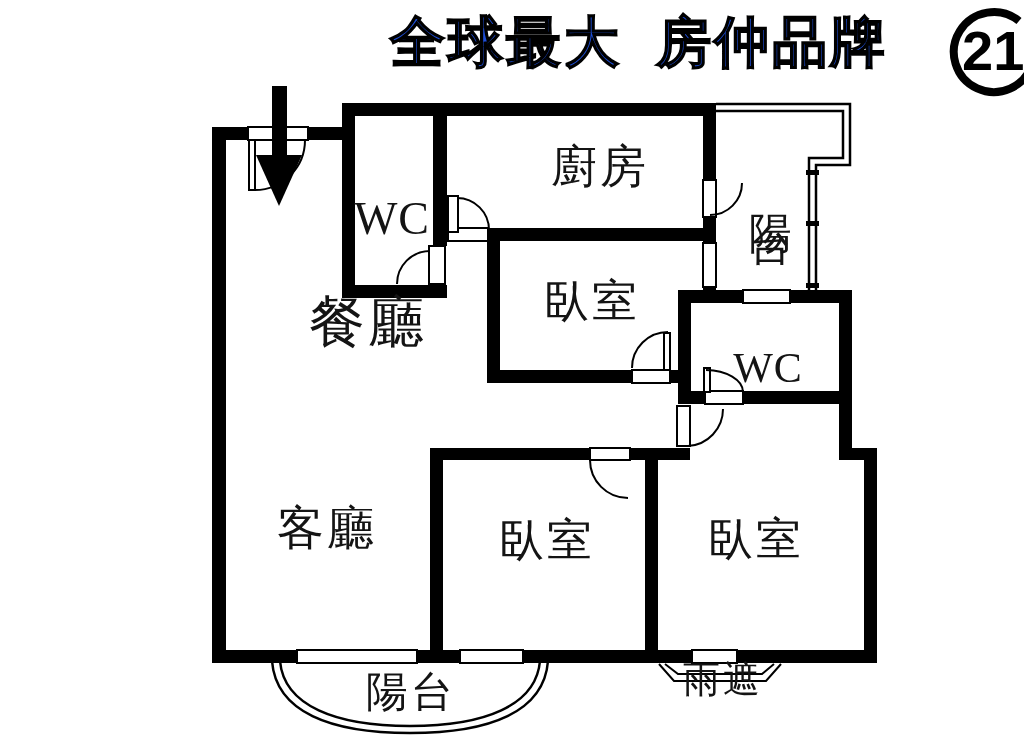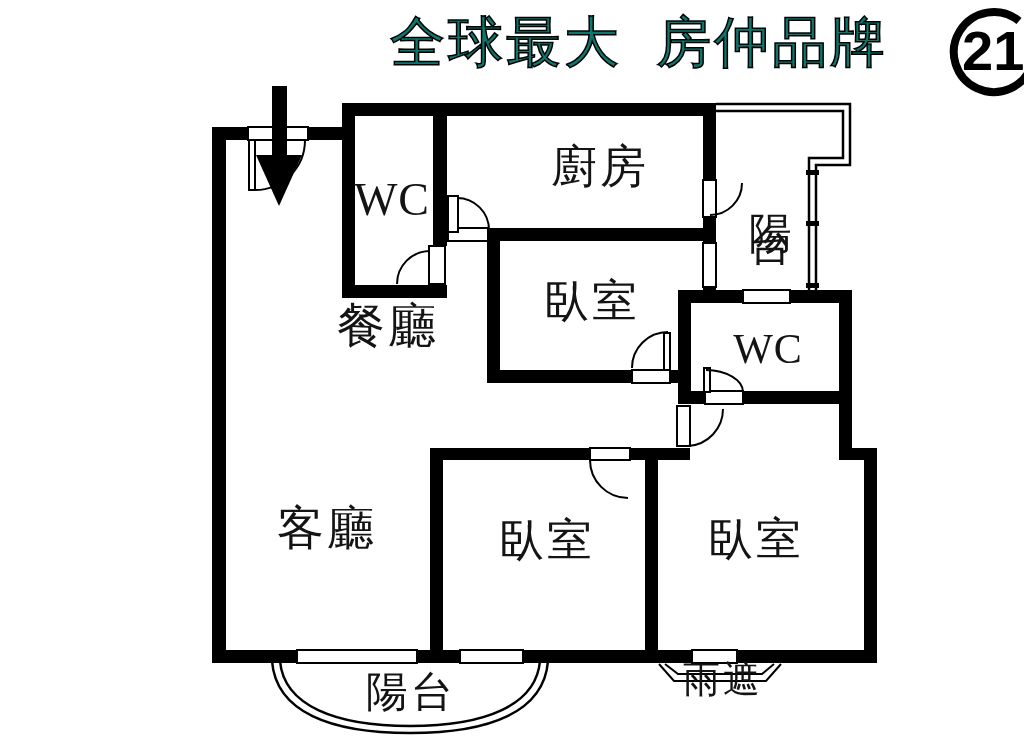--- a/index.html
+++ b/index.html
@@ -4,33 +4,33 @@
 <style>
   html,body{margin:0;padding:0;background:#fff;}
   .canvas{
     position:relative;width:1024px;height:742px;background:#ffffff;
     overflow:hidden;
     font-family:"Liberation Serif","DejaVu Serif",serif;
   }
   .brand{
     position:absolute;left:390px;top:12px;
     font-family:"Liberation Sans","DejaVu Sans",sans-serif;
-    font-weight:400;font-size:55px;line-height:1.1;color:#0f766e;
+    font-weight:700;font-size:55px;line-height:1.1;color:#1d4ed8;
     letter-spacing:3px;word-spacing:16px;white-space:nowrap;
     -webkit-text-stroke:1.5px #000;
   }
   .plan-svg{position:absolute;left:0;top:0;}
   .label{
     position:absolute;transform:translate(-50%,-50%);
     color:#141414;white-space:nowrap;letter-spacing:3px;line-height:1;
   }
   .label.vertical{
     writing-mode:vertical-rl;text-orientation:upright;letter-spacing:8px;
   }
-  .wc{letter-spacing:1px;}
+  .wc{letter-spacing:1px;margin-top:19px;}
 </style>
 </head>
 <body>
 
 <div class="canvas">
 
   <div class="brand">全球最大 房仲品牌</div>
 
   <svg class="plan-svg" width="1024" height="742" viewBox="0 0 1024 742">
 
@@ -135,21 +135,21 @@
 
     <g fill="#000">
       <rect x="272" y="86" width="15" height="72"></rect>
       <polygon points="256,155 302,155 279,206"></polygon>
     </g>
   </svg>
 
   <div class="label wc" style="left:392px;top:200px;font-size:46px;">WC</div>
   <div class="label" style="left:600px;top:167px;font-size:46px;">廚房</div>
   <div class="label vertical" style="left:771px;top:189px;font-size:43px;">陽台</div>
-  <div class="label" style="left:388px;top:326px;font-size:48px;">餐廳</div>
+  <div class="label" style="left:368px;top:326px;font-size:56px;font-family:Liberation Mono, monospace;">餐廳</div>
   <div class="label" style="left:592px;top:301px;font-size:45px;">臥室</div>
   <div class="label wc" style="left:768px;top:349px;font-size:42px;">WC</div>
   <div class="label" style="left:327px;top:528px;font-size:47px;">客廳</div>
   <div class="label" style="left:547px;top:540px;font-size:45px;">臥室</div>
   <div class="label" style="left:756px;top:539px;font-size:45px;">臥室</div>
   <div class="label" style="left:411px;top:692px;font-size:42px;">陽台</div>
   <div class="label" style="left:723px;top:679px;font-size:37px;">雨遮</div>
 
 </div>
 

